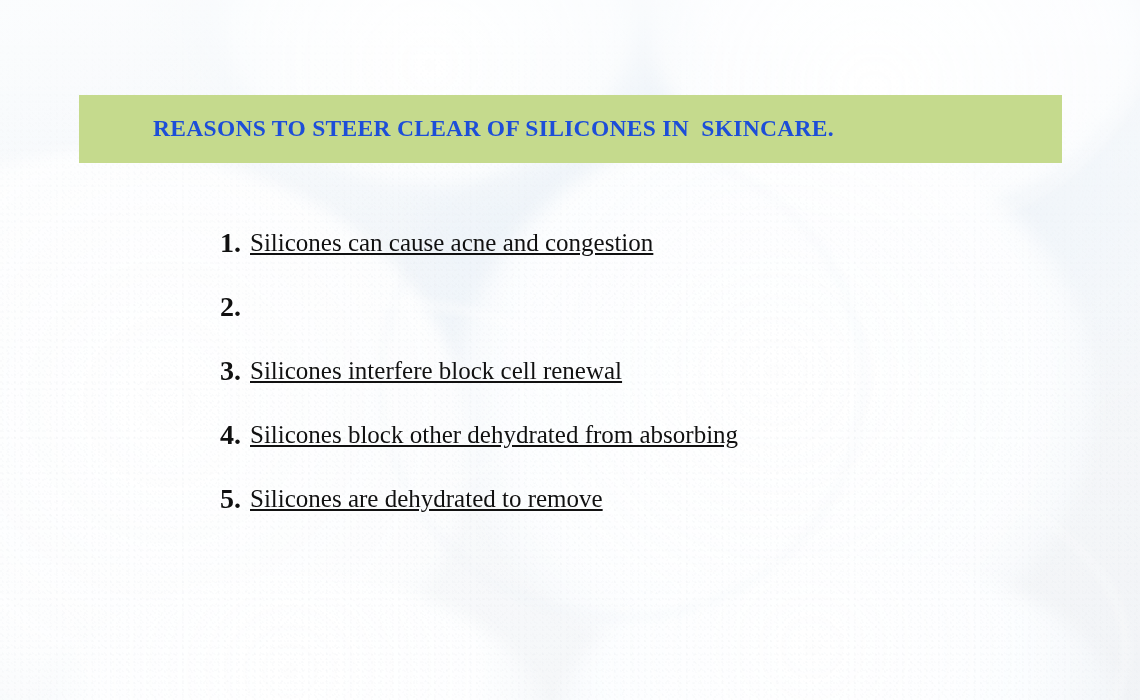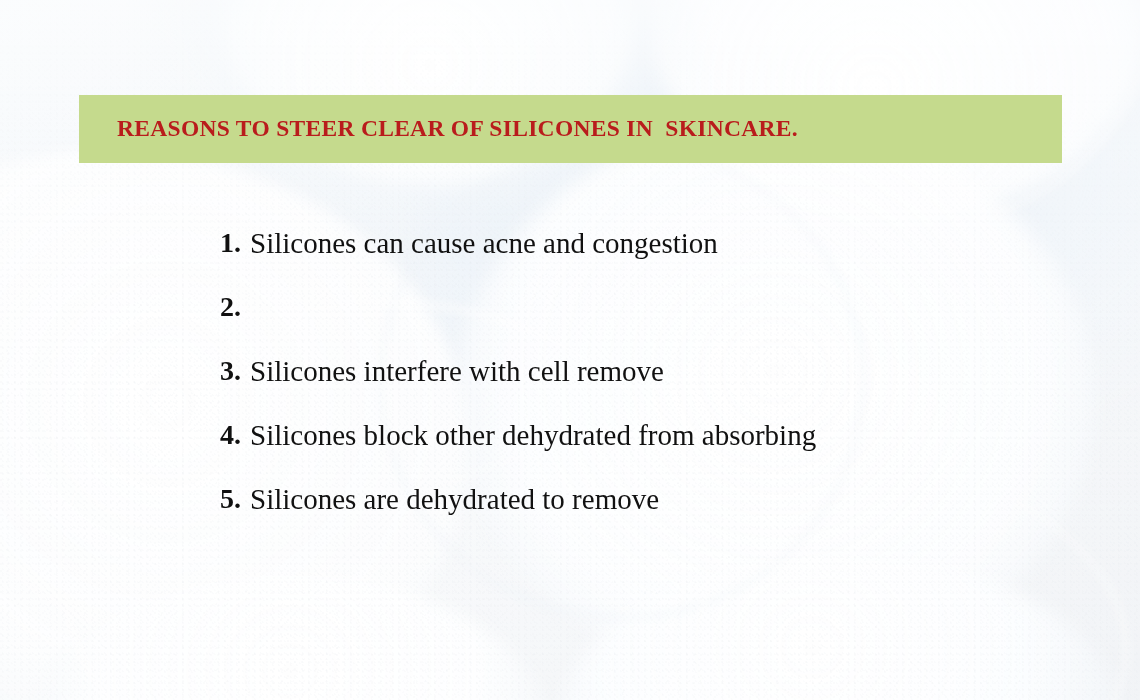--- a/index.html
+++ b/index.html
@@ -182,23 +182,24 @@
     align-items: center;
     box-sizing: border-box;
     padding-left: 38px;
   }
 
   .title-text {
     font-family: "Liberation Serif", "DejaVu Serif", serif;
     font-weight: bold;
     font-size: 23.5px;
     letter-spacing: 0.3px;
-    color: #b91c1c;
+    color: #1d4ed8;
     white-space: pre;
     line-height: 1;
+    margin-left: 36px;
   }
 
   
   .list {
     position: absolute;
     left: 0;
     top: 222px;
     width: 1140px;
   }
 
@@ -217,24 +218,25 @@
     font-size: 28px;
     color: #101010;
     line-height: 42px;
     padding-right: 9px;
     box-sizing: border-box;
   }
 
   .item-text {
     font-family: "Liberation Serif", "DejaVu Serif", serif;
     font-weight: normal;
-    font-size: 29px;
+    font-size: 25px;
     color: #111111;
     line-height: 42px;
     max-width: 790px;
+    text-decoration: underline;
   }
 
   
   .item-text.wrap {
     max-width: 612px;
   }
 </style>
 </head>
 <body>
 
@@ -270,21 +272,21 @@
       <div class="item-number">1.</div>
       <div class="item-text">Silicones can cause acne and congestion</div>
     </div>
 
     <div class="list-item">
       <div class="item-number">2.</div>
     </div>
 
     <div class="list-item">
       <div class="item-number">3.</div>
-      <div class="item-text">Silicones interfere with cell remove</div>
+      <div class="item-text">Silicones interfere block cell renewal</div>
     </div>
 
     <div class="list-item">
       <div class="item-number">4.</div>
       <div class="item-text">Silicones block other dehydrated from absorbing</div>
     </div>
 
     <div class="list-item">
       <div class="item-number">5.</div>
       <div class="item-text">Silicones are dehydrated to remove</div>

